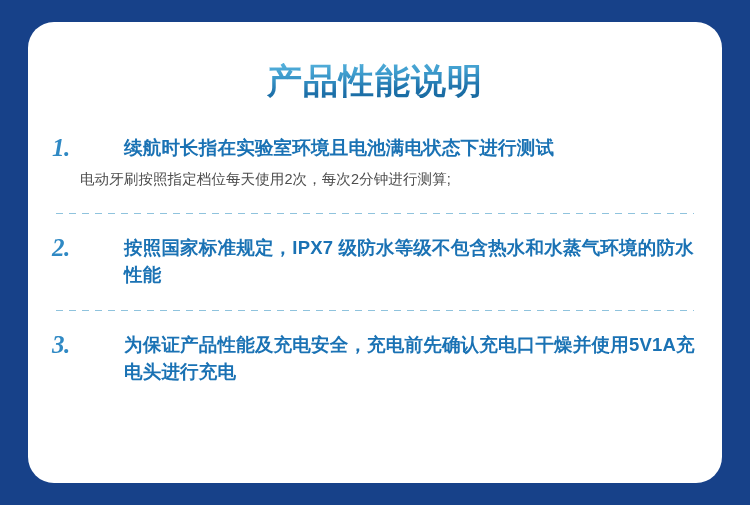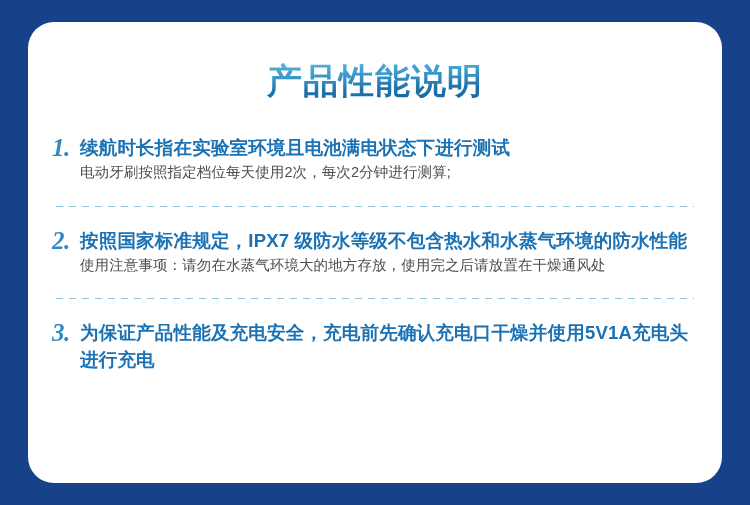--- a/index.html
+++ b/index.html
@@ -87,33 +87,34 @@
     letter-spacing:-0.5px;
   }
 
   .head-text {
     flex:1 1 auto;
     font-size:18.5px;
     font-weight:bold;
     line-height:27px;
     color:#1a72b4;
     letter-spacing:0.2px;
+    margin-left:44px;
   }
 
   .sub {
     margin-left:28px;
     font-size:14.5px;
     line-height:22px;
     color:#4d4d4d;
     letter-spacing:0.1px;
   }
 
   .sub .line { display:block; white-space:nowrap; }
 
-  .sub-tight { }
+  .sub-tight { margin-top:7px; }
 
   
   .divider {
     height:1px;
     margin:0 4px 0 4px;
     background-image:repeating-linear-gradient(to right,#8fc3dd 0px,#8fc3dd 7px,rgba(255,255,255,0) 7px,rgba(255,255,255,0) 13px);
     background-repeat:repeat-x;
     background-size:13px 1px;
   }
 
@@ -146,23 +147,20 @@
 
       <div class="gap-1"></div>
       <div class="divider"></div>
       <div class="gap-2"></div>
 
       <div class="item">
         <div class="item-head">
           <span class="num">2.</span>
           <span class="head-text">按照国家标准规定，IPX7 级防水等级不包含热水和水蒸气环境的防水性能</span>
         </div>
-        <div class="sub sub-tight">
-          <span class="line">使用注意事项：请勿在水蒸气环境大的地方存放，使用完之后请放置在干燥通风处</span>
-        </div>
       </div>
 
       <div class="gap-3"></div>
       <div class="divider"></div>
       <div class="gap-4"></div>
 
       <div class="item">
         <div class="item-head">
           <span class="num">3.</span>
           <span class="head-text">为保证产品性能及充电安全，充电前先确认充电口干燥并使用5V1A充电头进行充电</span>

